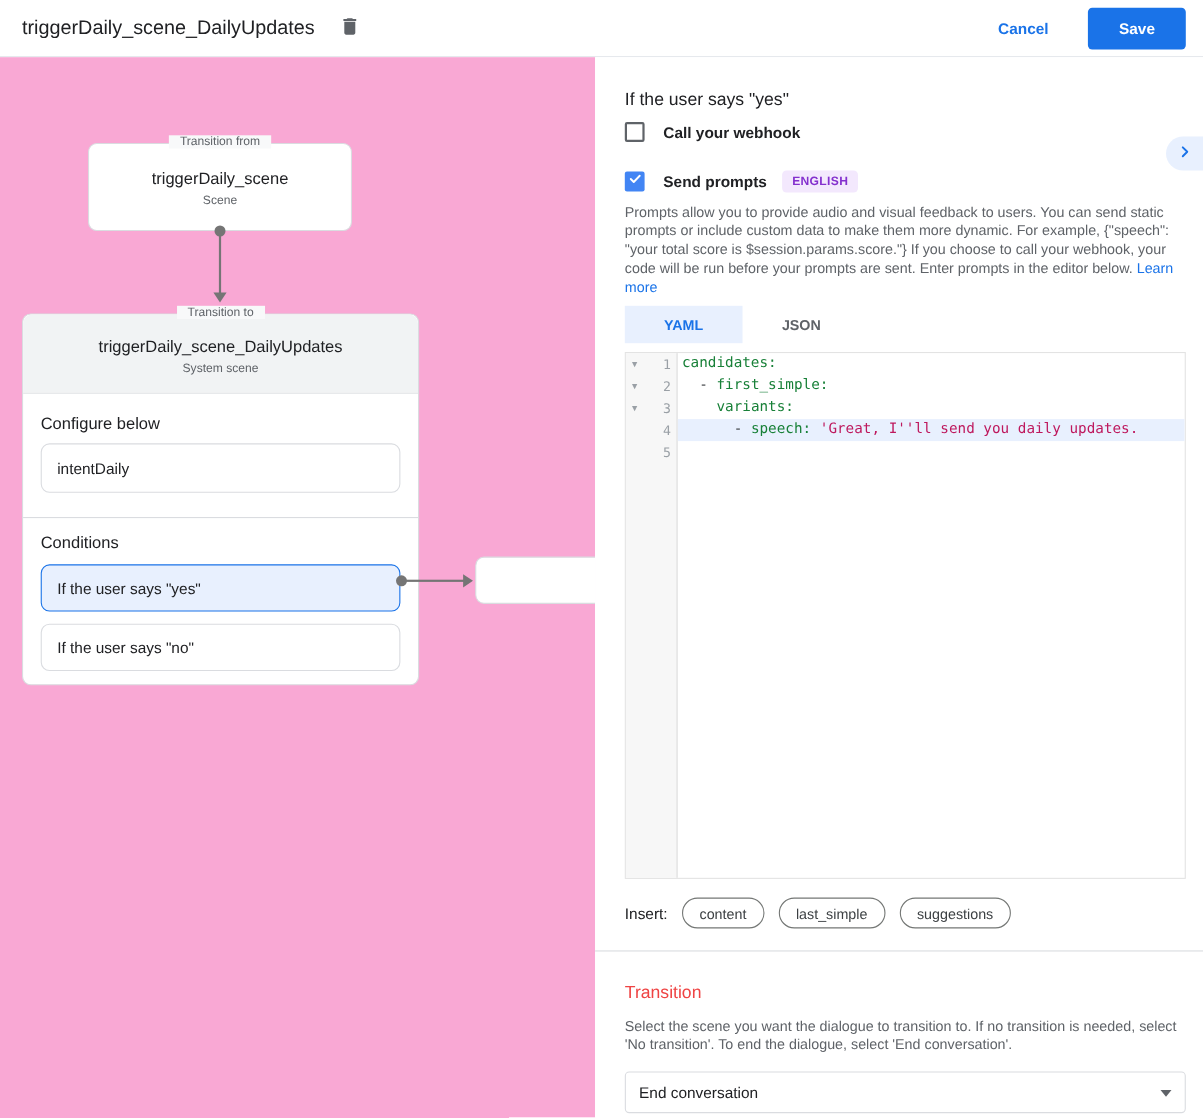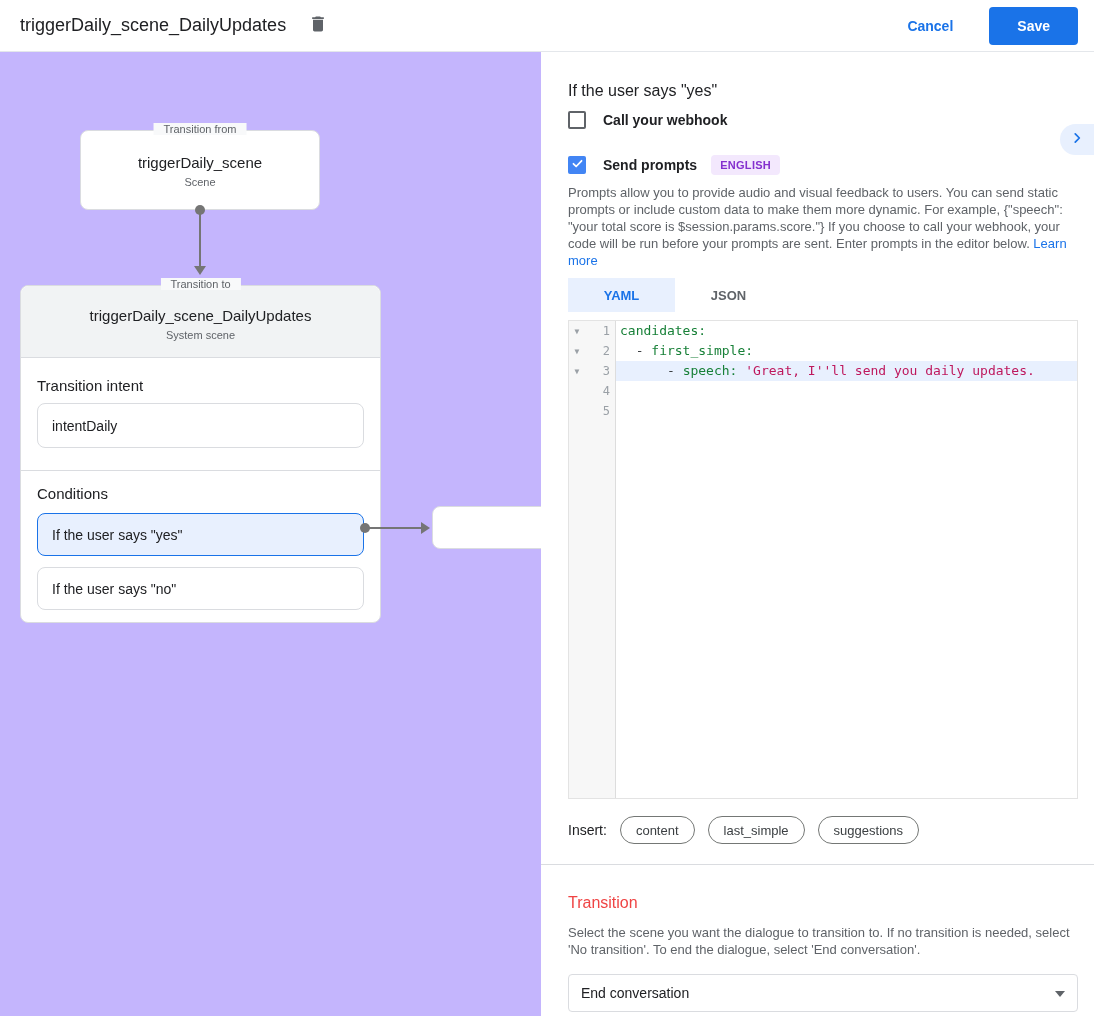--- a/index.html
+++ b/index.html
@@ -14,21 +14,21 @@
                cursor:pointer; display:flex; align-items:center; justify-content:center; }
   .topbar-spacer { flex:1; }
   .cancel-btn { background:transparent; border:none; color:#1a73e8; font-size:14px; font-weight:600;
                 padding:8px 16px; cursor:pointer; font-family:inherit; }
   .save-btn { background:#1a73e8; border:none; color:#fff; font-size:14px; font-weight:600;
               padding:0 28px; height:38px; border-radius:4px; margin-left:20px; cursor:pointer;
               font-family:inherit; }
 
   
   .main { display:flex; height:964px; }
-  .canvas { width:541px; background:#c4b5fd; position:relative; overflow:hidden; flex:none; }
+  .canvas { width:541px; background:#f9a8d4; position:relative; overflow:hidden; flex:none; }
   .panel { flex:1; background:#fff; position:relative; padding:0 16px 0 27px; }
 
   
   .node { position:absolute; background:#fff; border:1px solid #dadce0; border-radius:8px; }
   .legend { position:absolute; top:-8px; left:50%; transform:translateX(-50%);
             background:#f8f9fa; padding:0 10px; font-size:11px; color:#5f6368; white-space:nowrap; }
   .node-from { left:80px; top:78px; width:240px; height:80px; text-align:center; }
   .node-from .n-title { font-size:15px; margin-top:23px; color:#202124; }
   .n-sub { font-size:11px; color:#5f6368; margin-top:5px; }
 
@@ -147,21 +147,21 @@
     <div class="v-dot"></div>
     <div class="v-arrow"></div>
 
     <div class="node node-to">
       <div class="legend">Transition to</div>
       <div class="node-to-header">
         <div class="n-title">triggerDaily_scene_DailyUpdates</div>
         <div class="n-sub">System scene</div>
       </div>
       <div class="sect-intent">
-        <div class="sect-label">Transition intent</div>
+        <div class="sect-label">Configure below</div>
         <div class="intent-box">intentDaily</div>
       </div>
       <div class="sect-cond">
         <div class="sect-label">Conditions</div>
         <div id="cond-list">
             <div class="cond-item selected">If the user says "yes"</div>
             <div class="cond-item">If the user says "no"</div>
           </div>
       </div>
     </div>
@@ -227,20 +227,21 @@
             <span class="lnum">4</span>
           </div>
           <div class="g-row">
             <span class="fold"></span>
             <span class="lnum">5</span>
           </div>
         </div>
       <div class="code" id="ed-code">
           <div class="c-row"><span class="seg key">candidates:</span></div>
           <div class="c-row"><span class="seg plain">  - </span><span class="seg key">first_simple:</span></div>
+          <div class="c-row"><span class="seg plain">    </span><span class="seg key">variants:</span></div>
           <div class="c-row hl"><span class="seg plain">      - </span><span class="seg key">speech: </span><span class="seg str">'Great, I''ll send you daily updates.</span></div>
           <div class="c-row"></div>
         </div>
     </div>
 
     <div class="insert-row">
       <div class="insert-label">Insert:</div>
       <span id="chip-list" style="display:flex;">
           <button class="chip">content</button>
           <button class="chip">last_simple</button>

